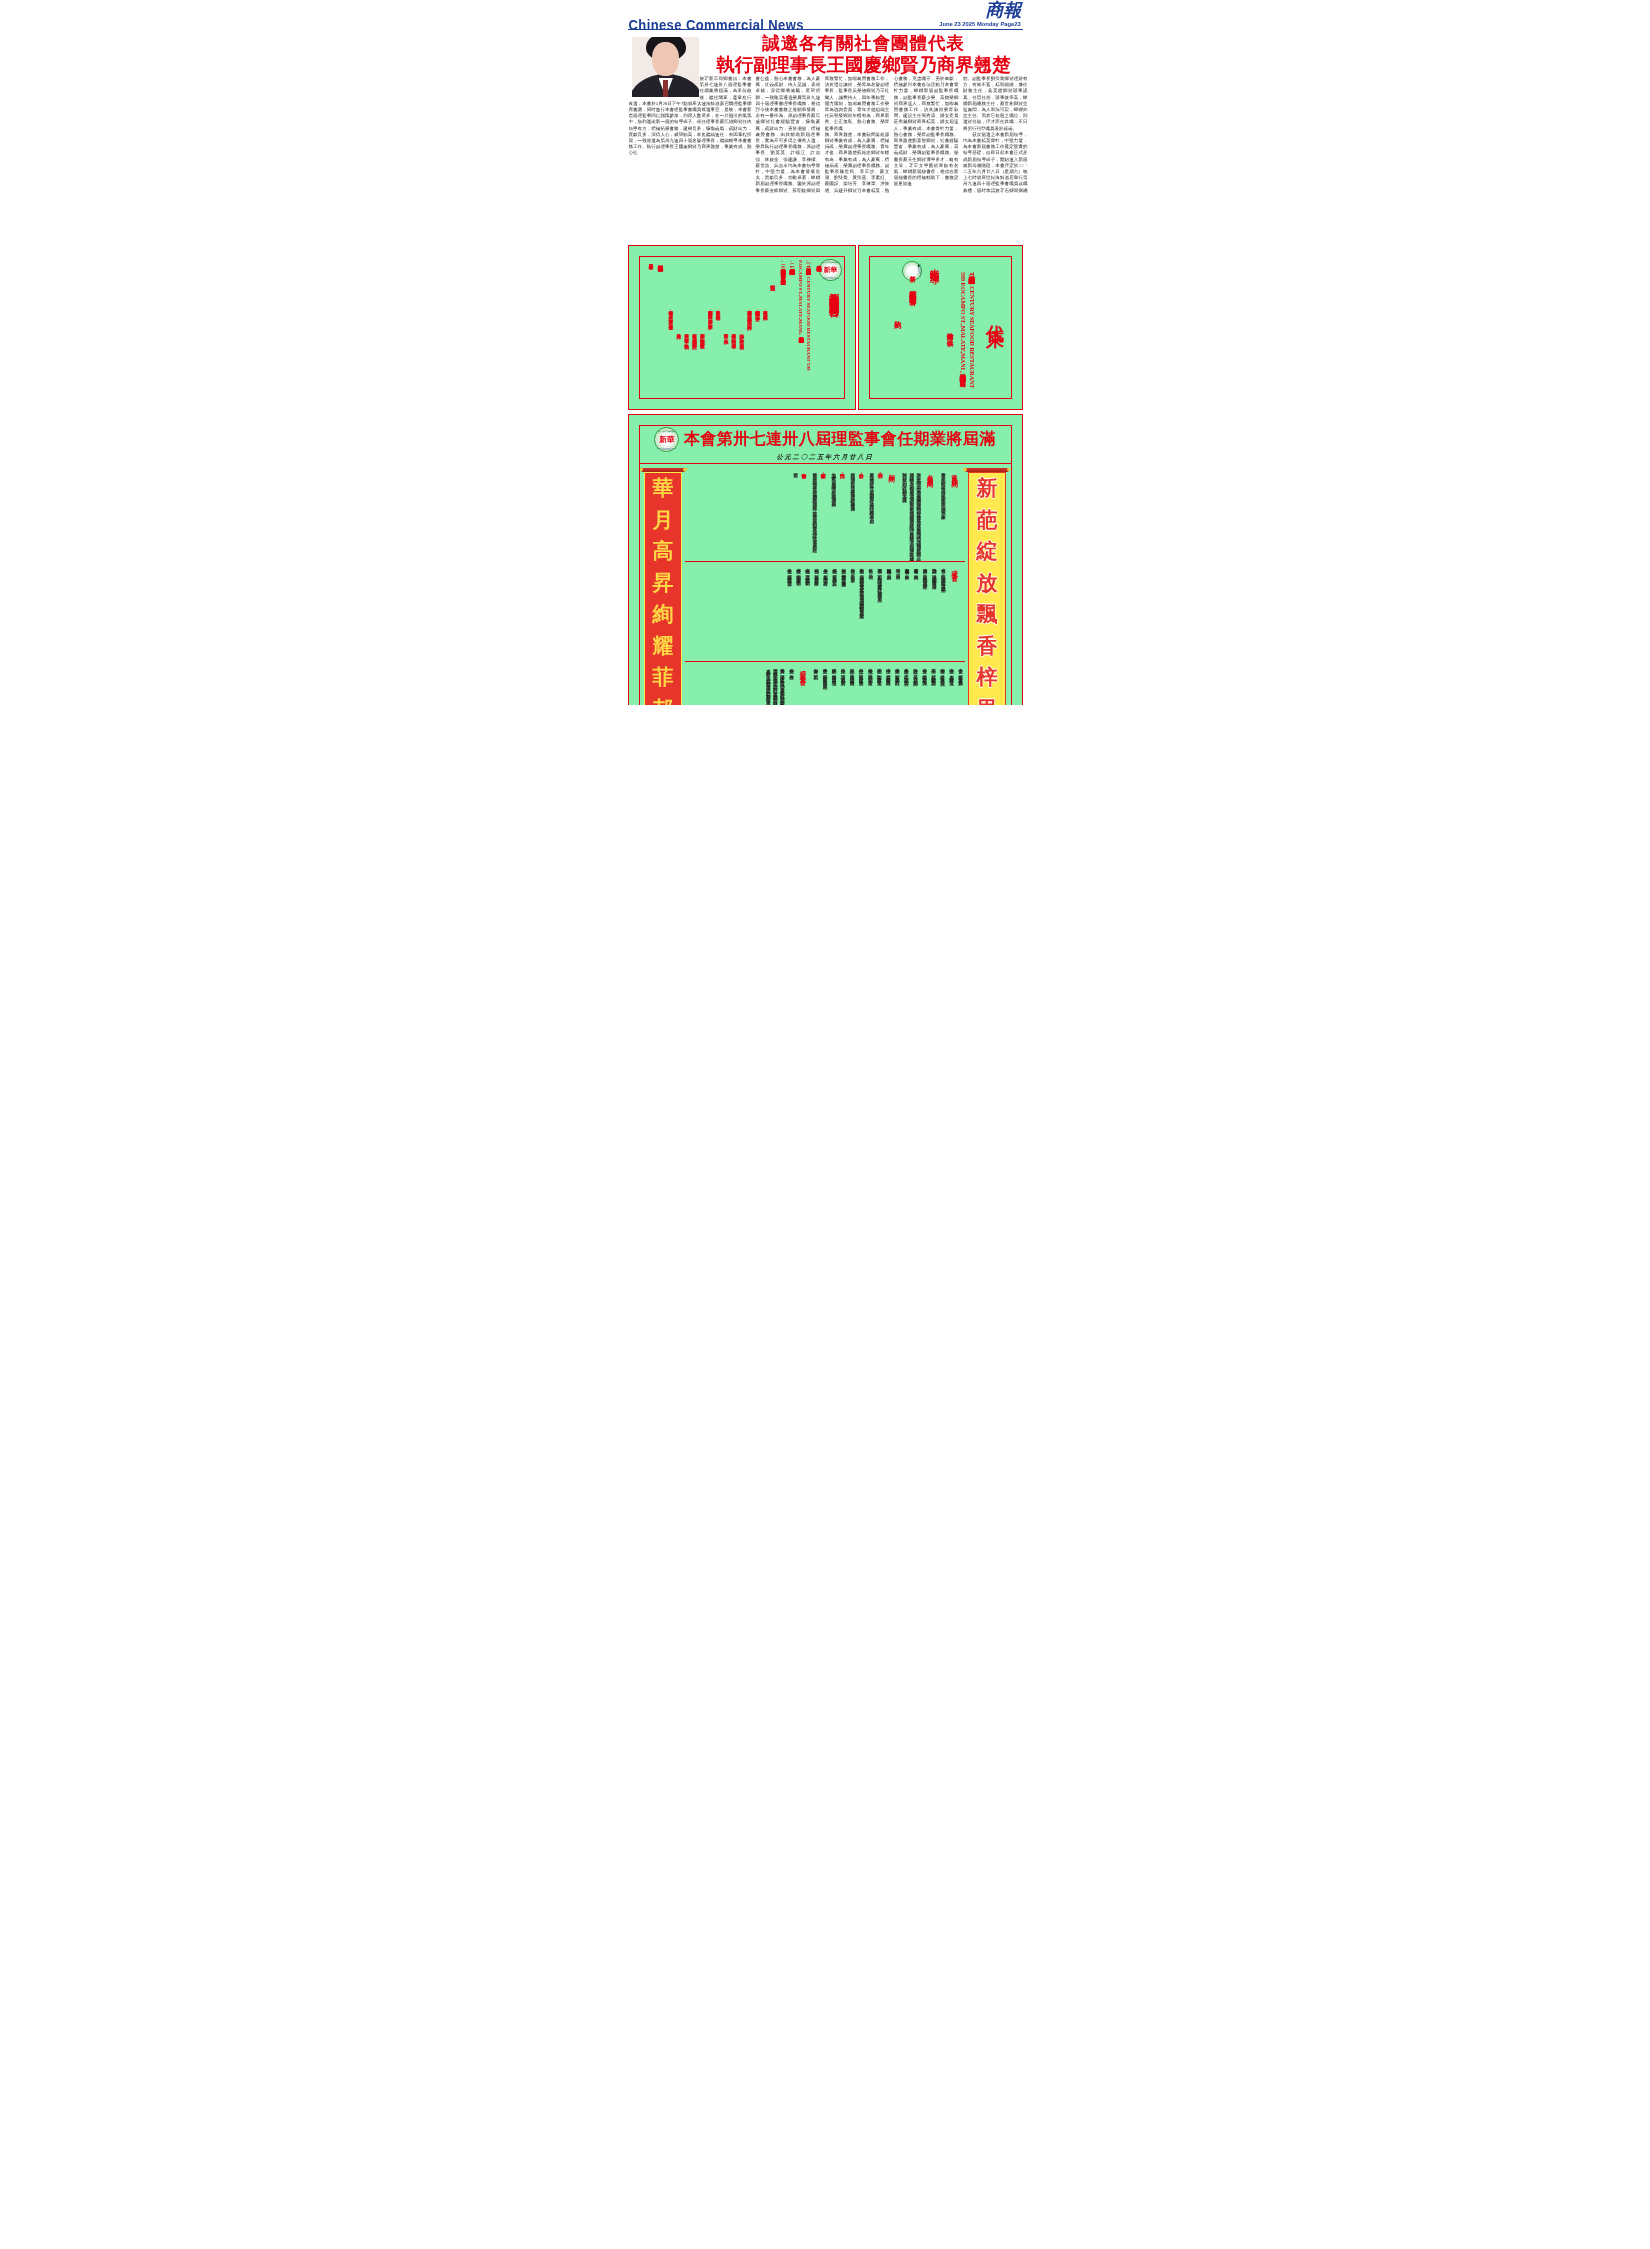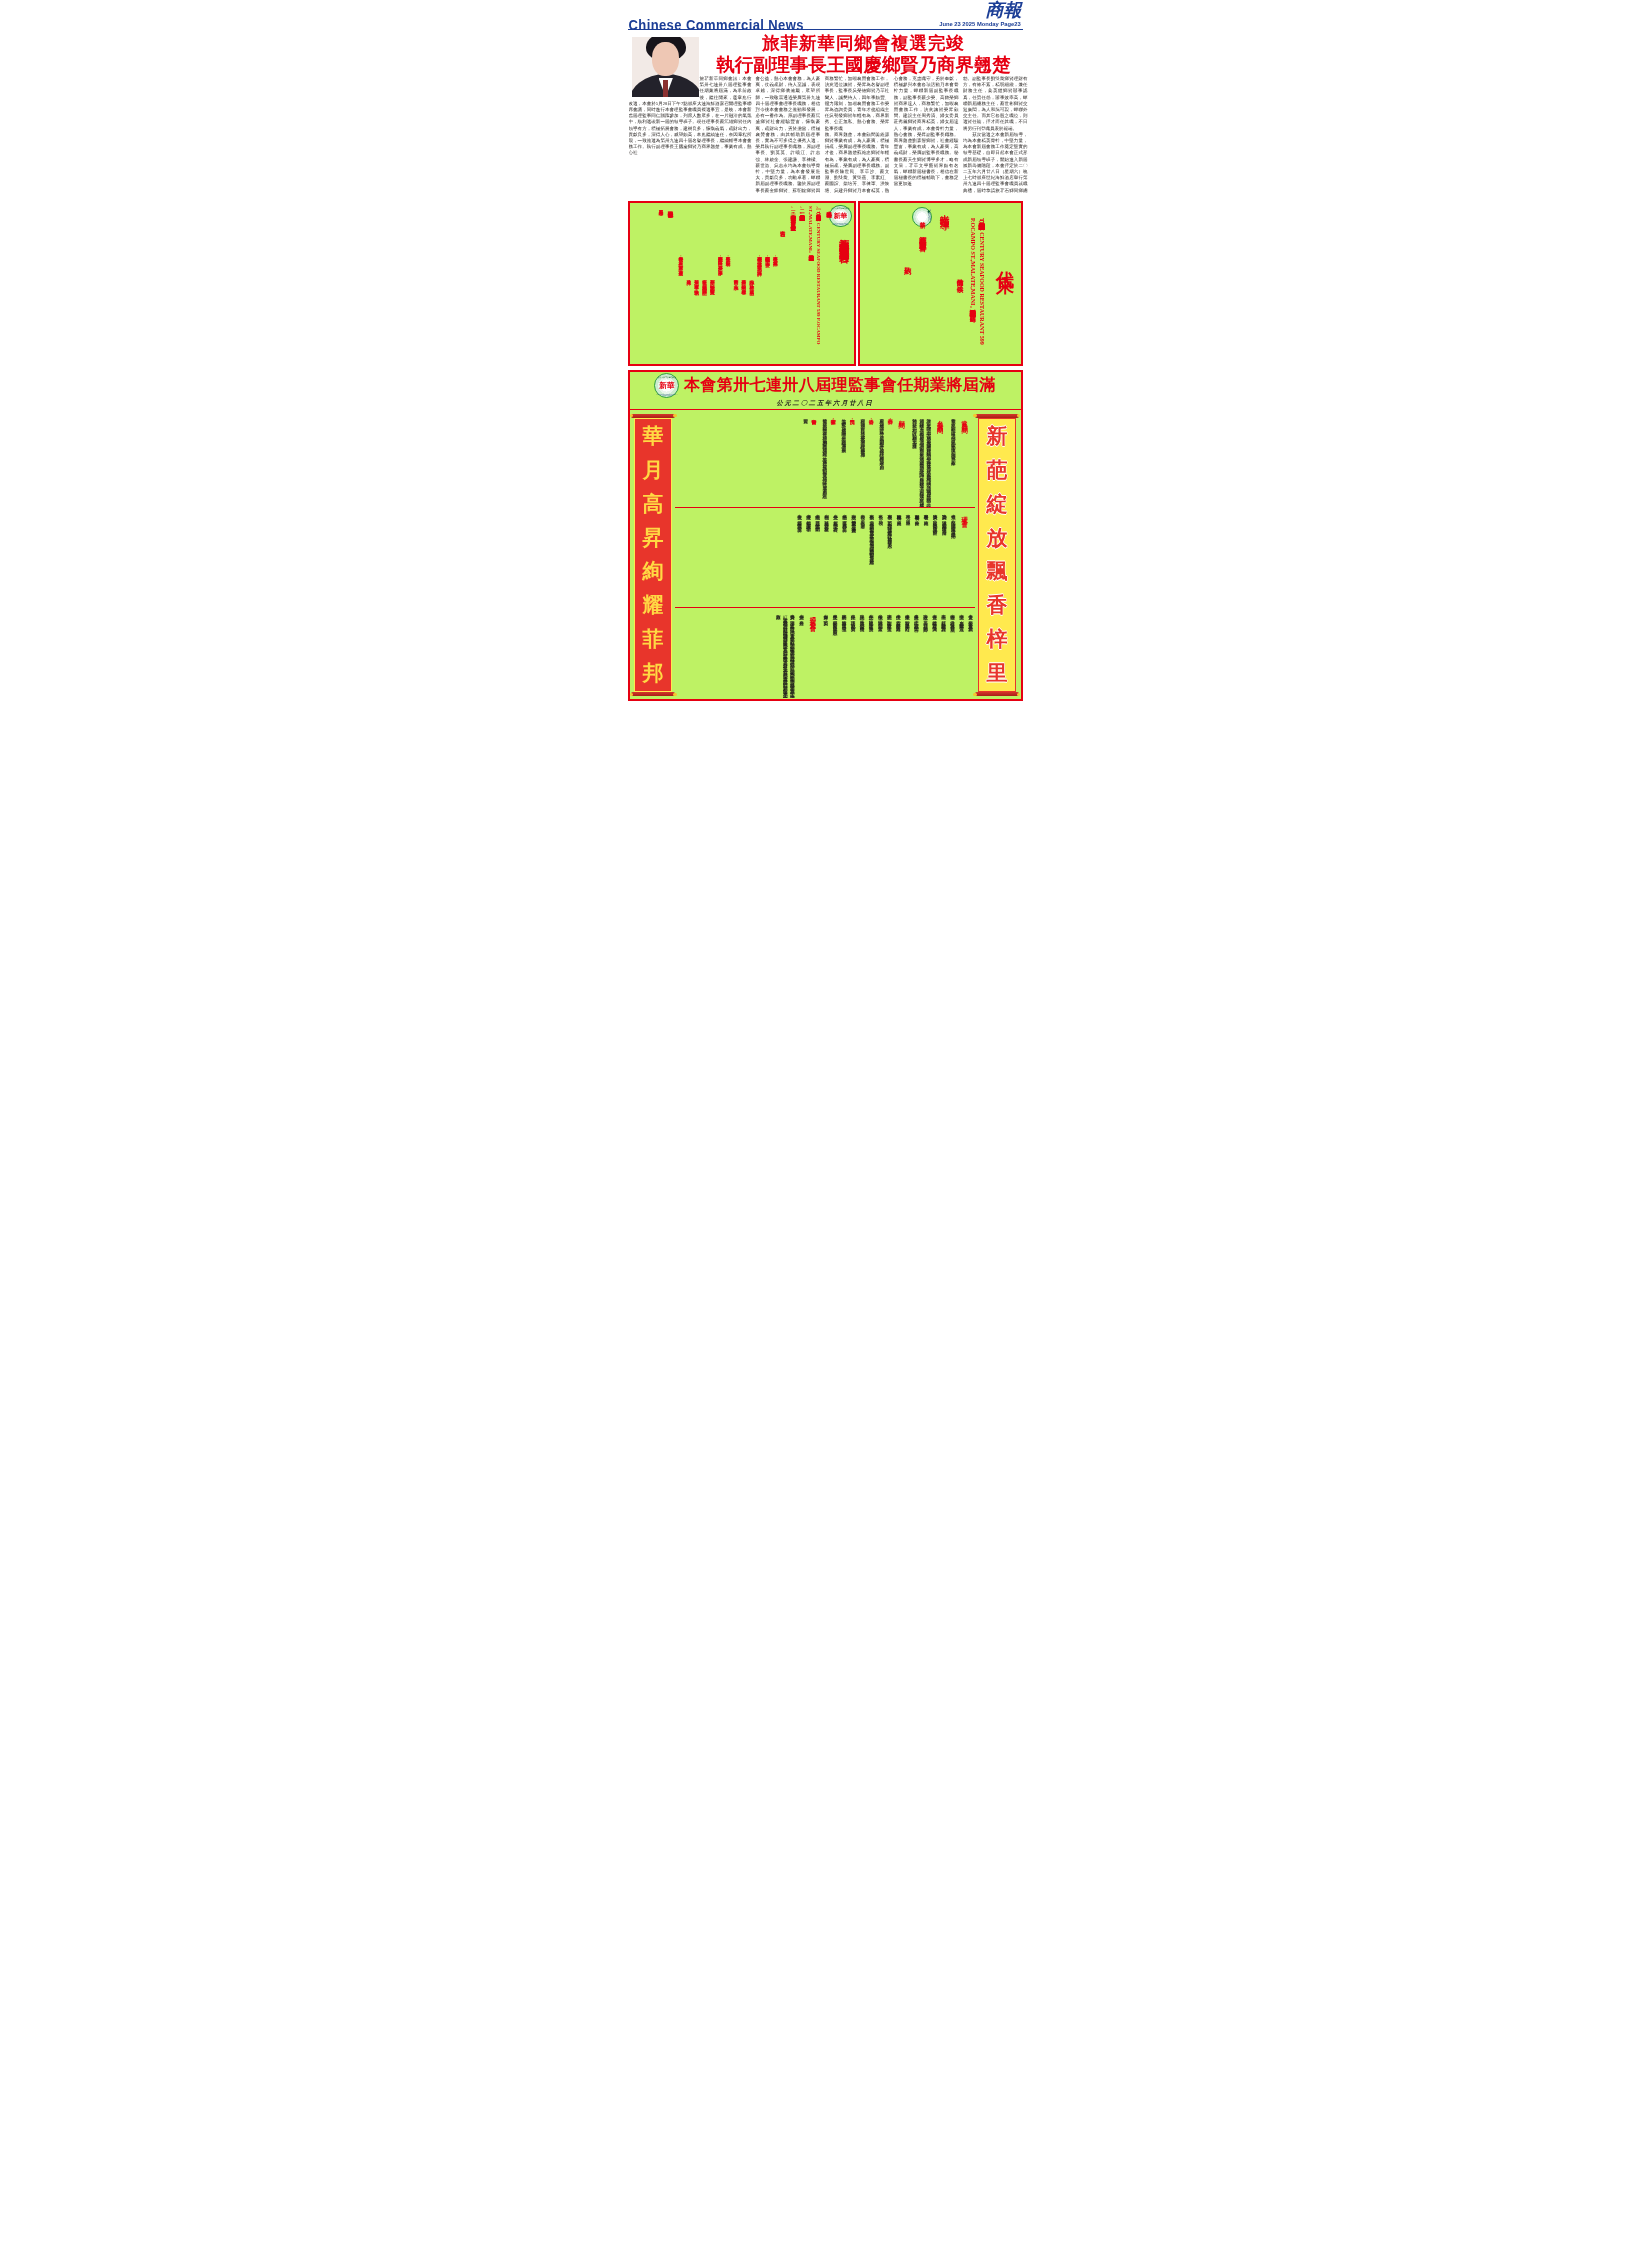--- a/index.html
+++ b/index.html
@@ -31,21 +31,21 @@
   .photo .shirt{position:absolute;left:26.5px;bottom:0;width:14.4px;height:19px;background:#fdfdfd;clip-path:polygon(0 0,100% 0,50% 100%);}
   .photo .tie{position:absolute;left:31px;bottom:0;width:5.4px;height:17px;background:#8a3030;}
   
   .article{position:absolute;left:10px;top:76px;width:399px;height:121px;overflow:hidden;
     font-size:4.5px;line-height:1.38;text-align:justify;display:flex;gap:4px;}
   .article .left-block{flex:0 0 123px;}
   .article .photo-spacer{float:left;width:71px;height:23.4px;}
   .article .cols{flex:1;column-count:4;column-gap:4.5px;height:100%;}
   .article p{margin:0;}
   
-  .dbl{border:0.9px solid var(--red);padding:0;box-sizing:border-box;background:#bef264;}
+  .dbl{border:0.9px solid var(--red);padding:10px;box-sizing:border-box;background:#86efac;margin-top:44px;}
   .dbl>.inner{border:0.4px solid var(--red);height:100%;box-sizing:border-box;position:relative;overflow:hidden;}
   .boxes{position:absolute;left:9px;top:201px;width:395px;height:165px;display:flex;gap:2.7px;}
   .box1{flex:0 0 228px;height:100%;}
   .box2{flex:1;height:100%;}
   .notice-flow{position:absolute;inset:2.7px;writing-mode:vertical-rl;color:var(--red);}
   .notice-title{font-size:10px;font-weight:900;letter-spacing:0.9px;padding-top:25px;margin-left:3.6px;}
   .notice-open{font-size:5.8px;font-weight:bold;padding-top:1.8px;margin-left:2.7px;}
   .notice-item{font-size:5px;font-weight:bold;line-height:1.45;margin-left:1.8px;max-height:100%;}
   .notice-close{font-size:5.4px;font-weight:bold;padding-top:21px;margin-left:2.7px;}
   .officer-line{font-size:4.7px;font-weight:bold;padding-top:47px;margin-left:1.3px;line-height:1.4;}
@@ -107,21 +107,21 @@
 
   <div class="blue-bar">
     <span class="d">二〇二五年六月廿三日（星期一）</span>
   </div>
   <div class="paper-cn">商報</div>
   <div class="ccn">Chinese  Commercial  News</div>
   <div class="date-en">June 23 2025 Monday  Page23</div>
   <div class="navy-rule"></div>
 
   <div class="headline">
-    <div class="h1">旅菲新華同鄉會複選完竣</div>
+    <div class="h1">誠邀各有關社會團體代表</div>
     <div class="h2">執行副理事長王國慶鄉賢乃商界翹楚</div>
   </div>
 
   <div class="photo">
     <div class="suit"></div>
     <div class="hair"></div>
     <div class="face"></div>
     <div class="shirt"></div>
     <div class="tie"></div>
   </div>

